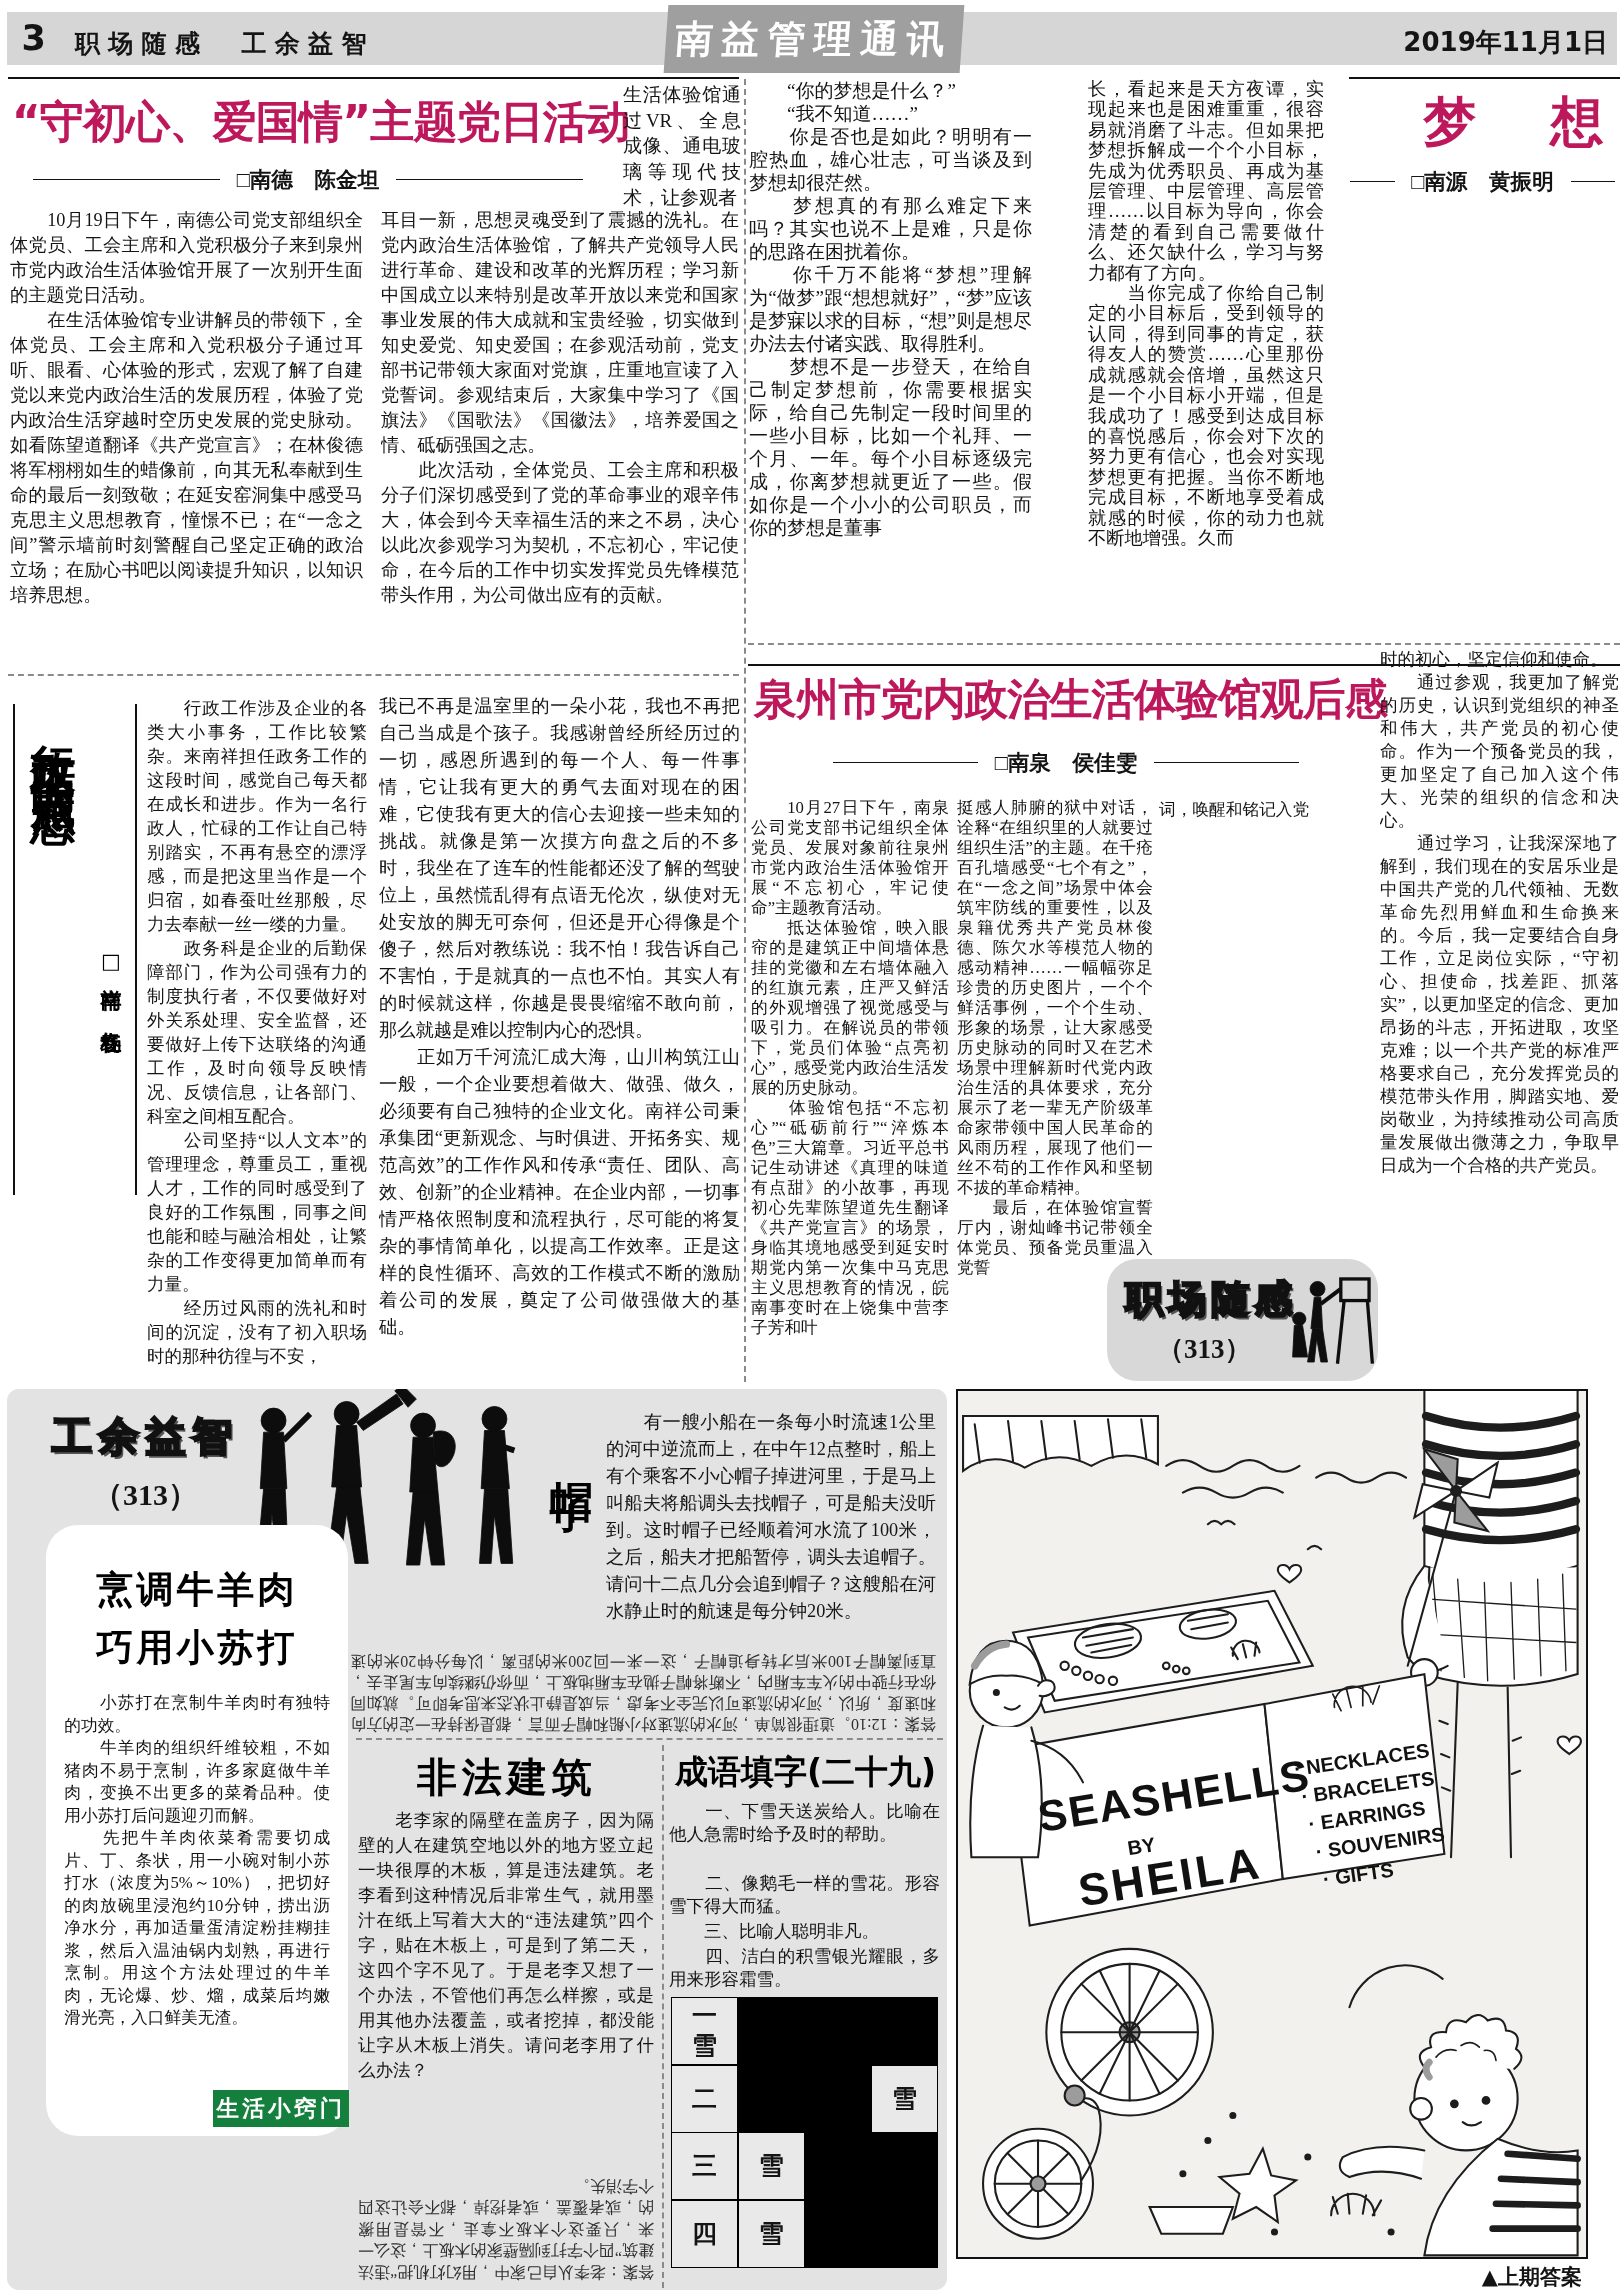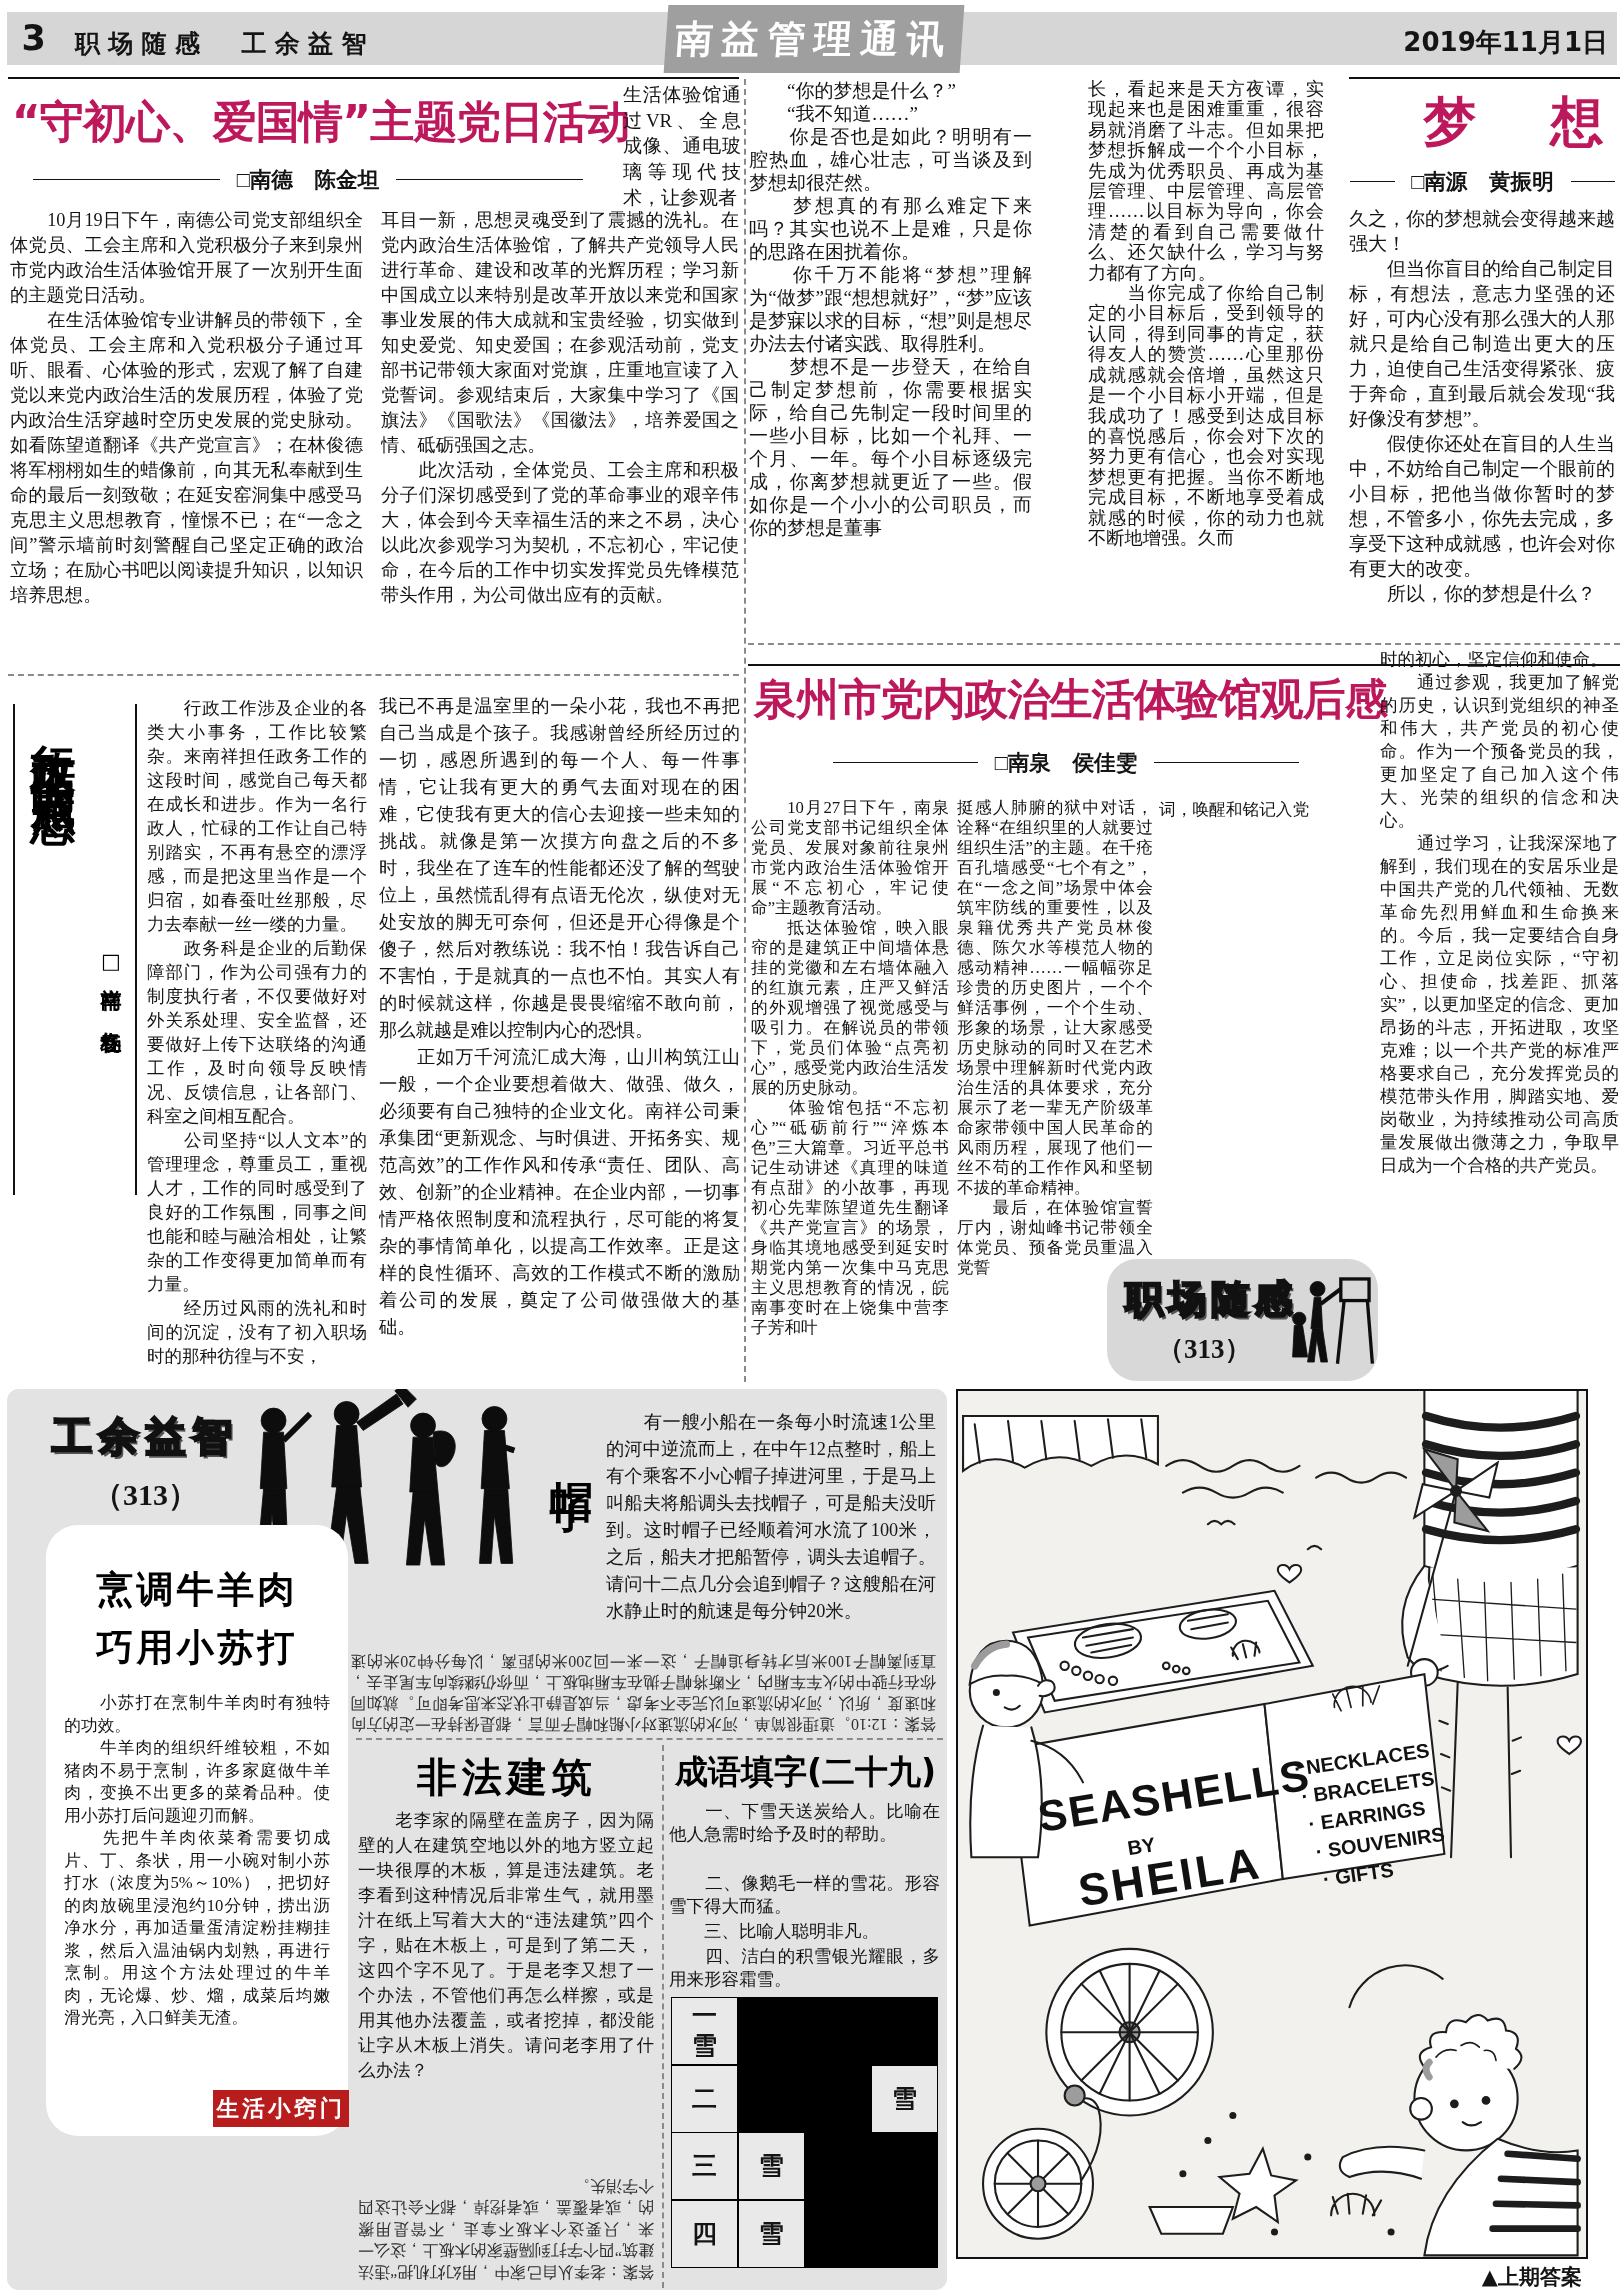--- a/index.html
+++ b/index.html
@@ -31,21 +31,21 @@
   .badge{background:#d8d8d8;border-radius:16.7px;}
   .outlined{font-family:"DejaVu Sans","Liberation Sans",sans-serif;font-weight:900;color:#fff;
             -webkit-text-stroke:2.5px #111;text-shadow:2.5px 2.5px 0 #555;}
   
   .panel{background:#e3e3e3;border-radius:11.7px;}
   .whitebox{background:#fff;border-radius:32px;}
   .cook-title{font-family:"DejaVu Sans","Liberation Sans",sans-serif;font-weight:900;font-size:37px;
               text-align:center;letter-spacing:3.3px;color:#000000;}
   .sec-title{font-family:"DejaVu Sans","Liberation Sans",sans-serif;font-weight:900;color:#000;text-align:center;}
   .rot180{transform:rotate(180deg);color:#2e2e2e;}
-  .tag{background:#b91c1c;color:#fff;font-family:"DejaVu Sans","Liberation Sans",sans-serif;
+  .tag{background:#15803d;color:#fff;font-family:"DejaVu Sans","Liberation Sans",sans-serif;
        font-weight:bold;font-size:22.5px;display:flex;align-items:center;justify-content:center;letter-spacing:3.3px;}
   
   .grid{display:grid;grid-template-columns:repeat(4,65px);grid-template-rows:repeat(4,66px);
         border:1.7px solid #000;background:#000;gap:1.7px;}
   .cell{background:#e9e9e9;display:flex;flex-direction:column;align-items:center;justify-content:space-evenly;
         font-size:25px;font-weight:bold;white-space:pre-line;text-align:center;line-height:1.2;}
   .cell.black{background:#000;}
   
   .illu{border:2.5px solid #111;background:#f2f1ed;}
   .caption{font-family:"DejaVu Sans","Liberation Sans",sans-serif;font-weight:bold;font-size:21px;}
@@ -84,24 +84,20 @@
 　　你是否也是如此？明明有一腔热血，雄心壮志，可当谈及到梦想却很茫然。
 　　梦想真的有那么难定下来吗？其实也说不上是难，只是你的思路在困扰着你。
 　　你千万不能将“梦想”理解为“做梦”跟“想想就好”，“梦”应该是梦寐以求的目标，“想”则是想尽办法去付诸实践、取得胜利。
 　　梦想不是一步登天，在给自己制定梦想前，你需要根据实际，给自己先制定一段时间里的一些小目标，比如一个礼拜、一个月、一年。每个小目标逐级完成，你离梦想就更近了一些。假如你是一个小小的公司职员，而你的梦想是董事</div>
   <div class="abs body-text" style="left:1088px;top:79px;width:236px;height:565px;font-size:18.3px;line-height:20.4px;">长，看起来是天方夜谭，实现起来也是困难重重，很容易就消磨了斗志。但如果把梦想拆解成一个个小目标，先成为优秀职员、再成为基层管理、中层管理、高层管理……以目标为导向，你会清楚的看到自己需要做什么、还欠缺什么，学习与努力都有了方向。
 　　当你完成了你给自己制定的小目标后，受到领导的认同，得到同事的肯定，获得友人的赞赏……心里那份成就感就会倍增，虽然这只是一个小目标小开端，但是我成功了！感受到达成目标的喜悦感后，你会对下次的努力更有信心，也会对实现梦想更有把握。当你不断地完成目标，不断地享受着成就感的时候，你的动力也就不断地增强。久而</div>
   <div class="abs headline" style="left:1349px;top:87px;width:266px;font-size:53px;text-align:center;letter-spacing:1.4em;text-indent:1.4em;">梦想</div>
   <div class="abs byline" style="left:1350px;top:167px;width:265px;">
       <span>□南源　黄振明</span>
     </div>
-  <div class="abs body-text" style="left:1349px;top:206px;width:266px;height:435px;font-size:19px;line-height:25px;">久之，你的梦想就会变得越来越强大！
-　　但当你盲目的给自己制定目标，有想法，意志力坚强的还好，可内心没有那么强大的人那就只是给自己制造出更大的压力，迫使自己生活变得紧张、疲于奔命，直到最后就会发现“我好像没有梦想”。
-　　假使你还处在盲目的人生当中，不妨给自己制定一个眼前的小目标，把他当做你暂时的梦想，不管多小，你先去完成，多享受下这种成就感，也许会对你有更大的改变。
-　　所以，你的梦想是什么？</div>
 
   <div class="abs vrule" style="left:13.3px;top:704px;height:491px;"></div>
   <div class="abs vtitle" style="left:23px;top:709px;font-size:45px;height:483px;letter-spacing:6.7px;">行政工作的一点感想</div>
   <div class="abs vtitle" style="left:97px;top:949px;font-size:21px;height:266px;font-weight:bold;">□南祥　　杨春红</div>
   <div class="abs vrule" style="left:135px;top:704px;height:491px;"></div>
   <div class="abs body-text" style="left:147px;top:696px;width:220px;height:683px;font-size:17.5px;line-height:24px;">　　行政工作涉及企业的各类大小事务，工作比较繁杂。来南祥担任政务工作的这段时间，感觉自己每天都在成长和进步。作为一名行政人，忙碌的工作让自己特别踏实，不再有悬空的漂浮感，而是把这里当作是一个归宿，如春蚕吐丝那般，尽力去奉献一丝一缕的力量。
 　　政务科是企业的后勤保障部门，作为公司强有力的制度执行者，不仅要做好对外关系处理、安全监督，还要做好上传下达联络的沟通工作，及时向领导反映情况、反馈信息，让各部门、科室之间相互配合。
 　　公司坚持“以人文本”的管理理念，尊重员工，重视人才，工作的同时感受到了良好的工作氛围，同事之间也能和睦与融洽相处，让繁杂的工作变得更加简单而有力量。
 　　经历过风雨的洗礼和时间的沉淀，没有了初入职场时的那种彷徨与不安，</div>
   <div class="abs body-text" style="left:379px;top:693px;width:361px;height:688px;font-size:18.3px;line-height:27px;">我已不再是温室里的一朵小花，我也不再把自己当成是个孩子。我感谢曾经所经历过的一切，感恩所遇到的每一个人、每一件事情，它让我有更大的勇气去面对现在的困难，它使我有更大的信心去迎接一些未知的挑战。就像是第一次摸方向盘之后的不多时，我坐在了连车的性能都还没了解的驾驶位上，虽然慌乱得有点语无伦次，纵使对无处安放的脚无可奈何，但还是开心得像是个傻子，然后对教练说：我不怕！我告诉自己不害怕，于是就真的一点也不怕。其实人有的时候就这样，你越是畏畏缩缩不敢向前，那么就越是难以控制内心的恐惧。

